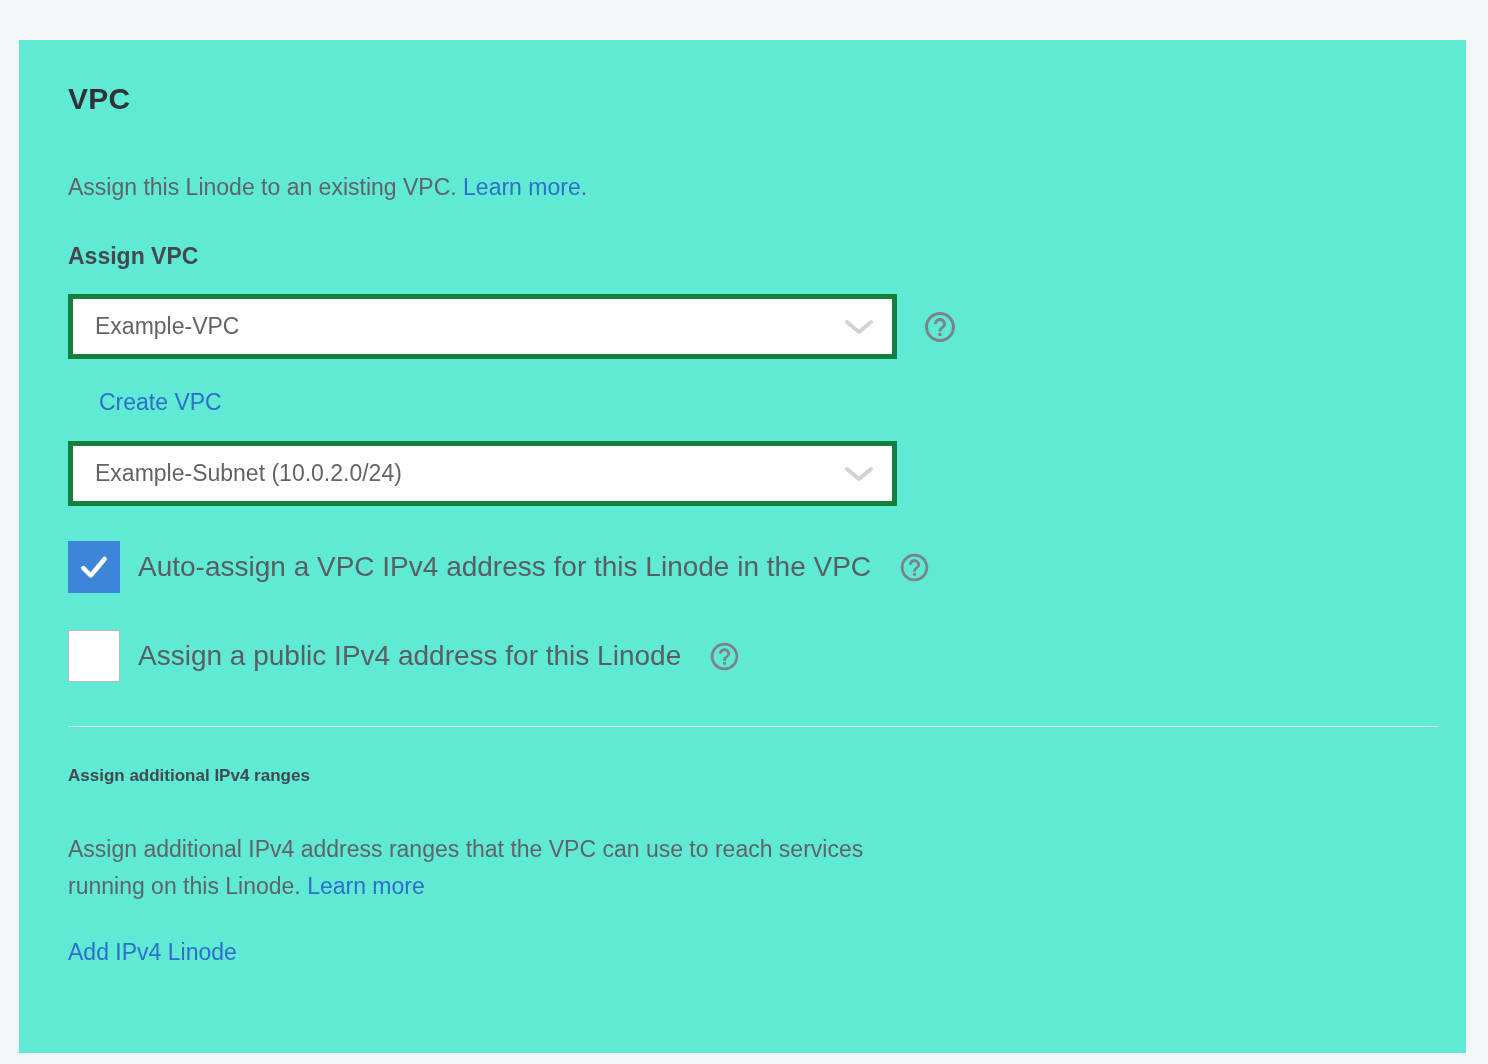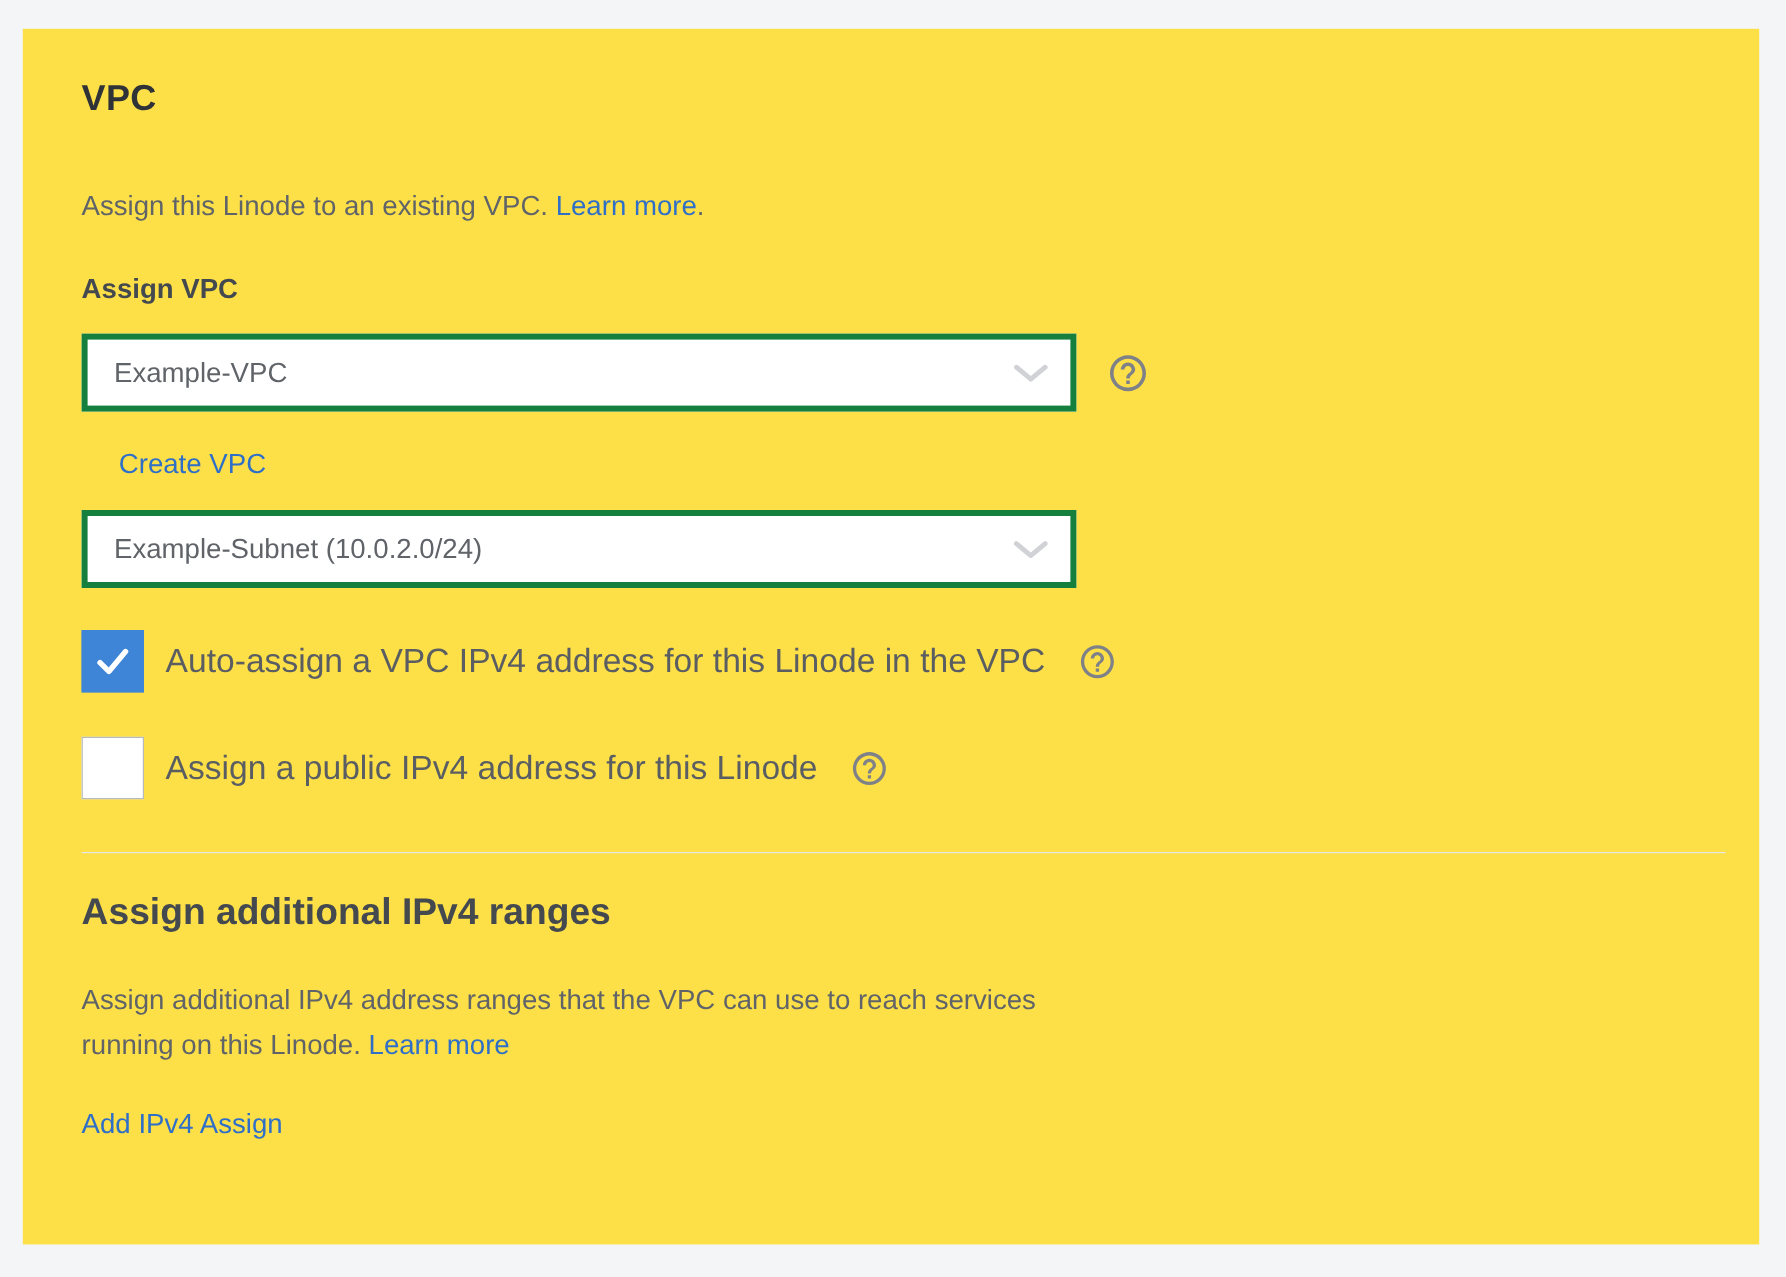--- a/index.html
+++ b/index.html
@@ -3,23 +3,23 @@
 <meta charset="utf-8">
 <style>
   * { margin: 0; padding: 0; box-sizing: border-box; }
   html, body {
     width: 1488px; height: 1064px;
     background: #f4f5f6;
     font-family: "Liberation Sans", "DejaVu Sans", sans-serif;
   }
   .card {
     position: absolute;
-    left: 19px; top: 24px;
+    left: 19px; top: 40px;
     width: 1447px; height: 1013px;
-    background: #fde047;
+    background: #5eead4;
     padding: 41px 28px 31px 49px;
     overflow: hidden;
   }
   .panel-title {
     font-size: 30px;
     line-height: 36px;
     font-weight: 700;
     color: #2f3338;
     letter-spacing: 0.3px;
   }
@@ -106,21 +106,21 @@
   }
   .checkbox-row .help-btn { margin-left: 27px; width: 33px; height: 33px; }
   .checkbox-row .help-btn svg { width: 33px; height: 33px; }
   .divider {
     border: none;
     border-top: 1px solid #e5e7e9;
     margin-top: 44px;
   }
   .section-heading {
     margin-top: 35px;
-    font-size: 31px;
+    font-size: 17px;
     line-height: 28px;
     font-weight: 700;
     color: #44494f;
   }
   .section-desc {
     margin-top: 41px;
     max-width: 800px;
     font-size: 23px;
     line-height: 37px;
     color: #606469;
@@ -198,15 +198,15 @@
         </svg>
     </button>
   </div>
 
   <hr class="divider">
 
   <div class="section-heading">Assign additional IPv4 ranges</div>
 
   <p class="section-desc"><span>Assign additional IPv4 address ranges that the VPC can use to reach services running on this Linode.</span> <a href="#">Learn more</a></p>
 
-  <a href="#" class="add-link">Add IPv4 Assign</a>
+  <a href="#" class="add-link">Add IPv4 Linode</a>
 
 </div>
 
 </body></html>

